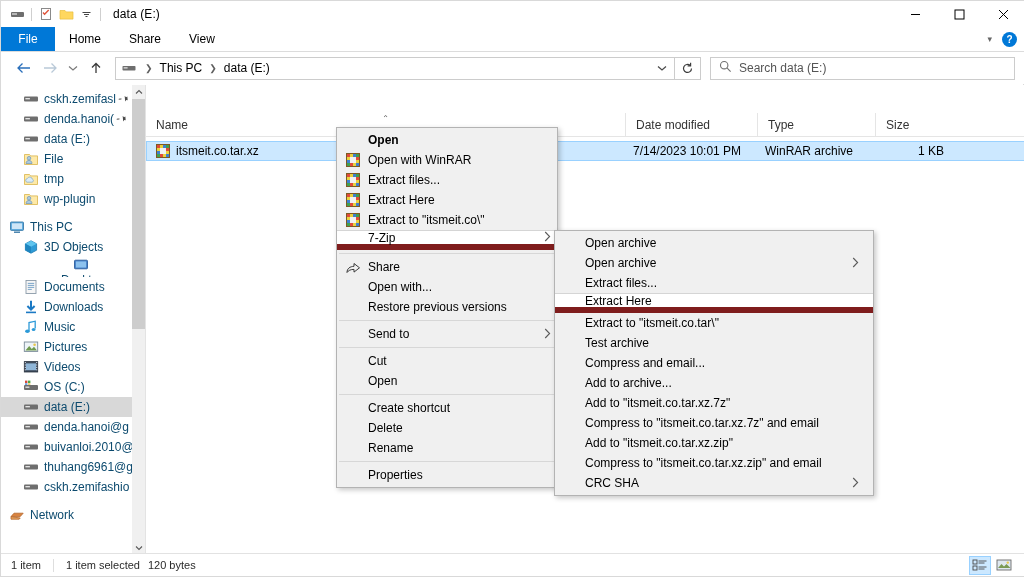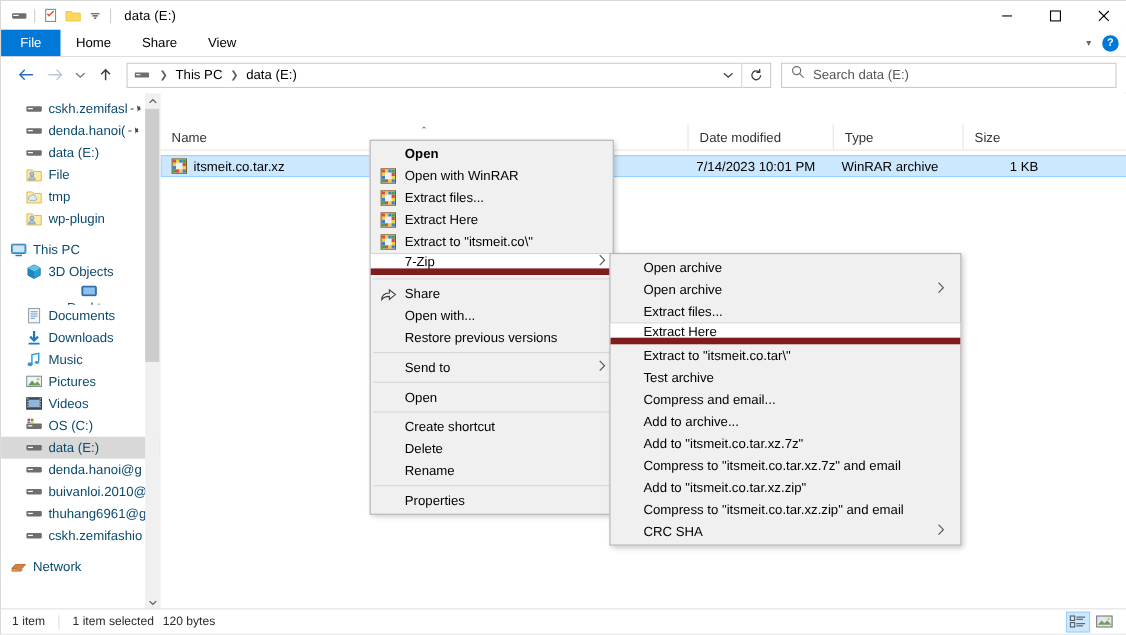--- a/index.html
+++ b/index.html
@@ -782,20 +782,23 @@
       </div>
       <div class="msep"></div>
       <div class="mi noicon">
         <span class="mi-label">Send to</span>
         <span class="arrow"><svg width="7" height="11" viewBox="0 0 7 11">
             <path d="M1.2 1L5.6 5.5 1.2 10" stroke="#5a5a5a" stroke-width="1.1" fill="none"></path>
           </svg></span>
       </div>
       <div class="msep"></div>
       <div class="mi noicon">
+        <span class="mi-label">Cut</span>
+      </div>
+      <div class="mi noicon">
         <span class="mi-label">Open</span>
       </div>
       <div class="msep"></div>
       <div class="mi noicon">
         <span class="mi-label">Create shortcut</span>
       </div>
       <div class="mi noicon">
         <span class="mi-label">Delete</span>
       </div>
       <div class="mi noicon">

